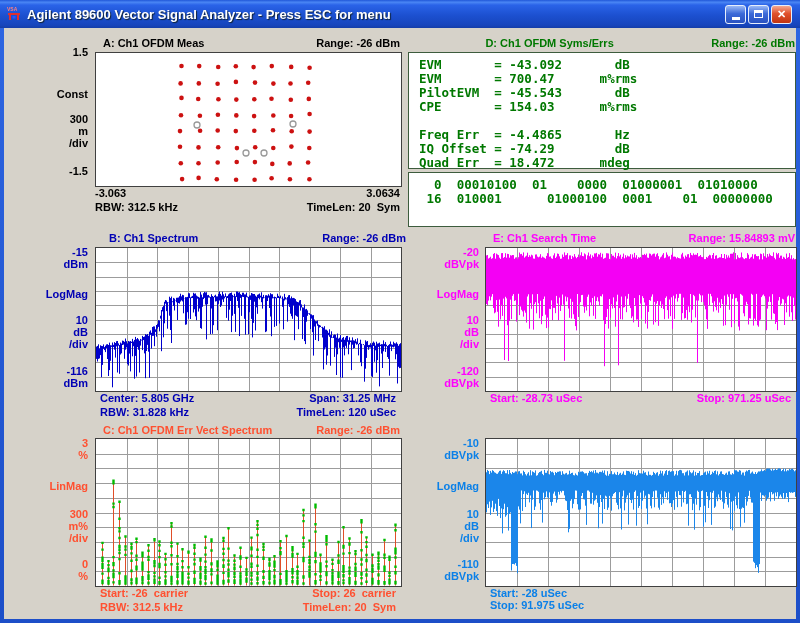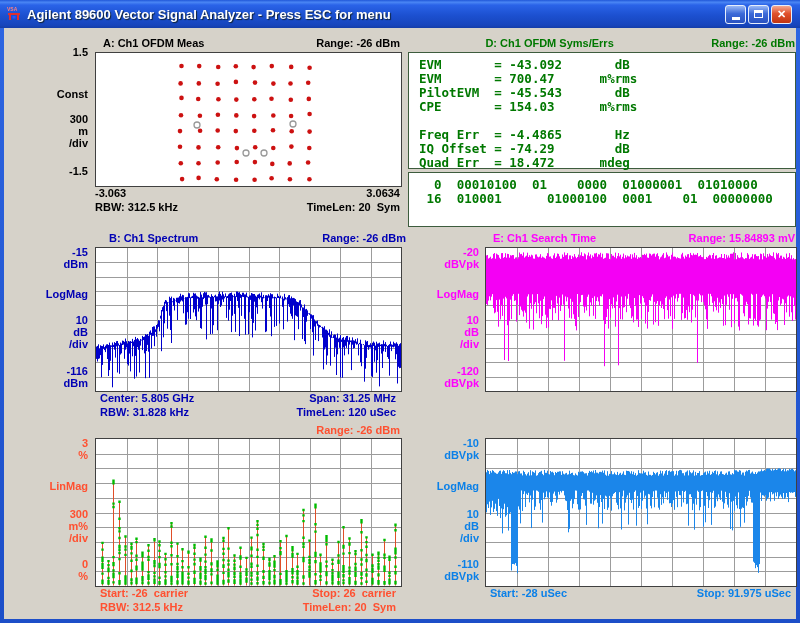--- a/index.html
+++ b/index.html
@@ -210,24 +210,29 @@
     <span class="yl" style="left:419px;top:288px">LogMag</span>
     <span class="yl" style="left:419px;top:314px">10</span>
     <span class="yl" style="left:419px;top:326px">dB</span>
     <span class="yl" style="left:419px;top:338px">/div</span>
     <span class="yl" style="left:419px;top:365px">-120</span>
     <span class="yl" style="left:419px;top:377px">dBVpk</span>
     <svg class="plot" width="310" height="143" style="left:485px;top:247px;">
         <path d="M31.5 0V143M62.5 0V143M93.5 0V143M124.5 0V143M155.5 0V143M186.5 0V143M217.5 0V143M248.5 0V143M279.5 0V143M0 14.5H310M0 29.5H310M0 43.5H310M0 57.5H310M0 72.5H310M0 86.5H310M0 100.5H310M0 114.5H310M0 129.5H310" stroke="#9c9c9c" stroke-width="1" fill="none" shape-rendering="crispEdges"></path>
         <path d="M0.5 7.4V56.0M1.5 7.0V57.1M2.5 10.5V52.6M3.5 9.8V48.3M4.5 8.7V52.4M5.5 10.8V48.7M6.5 10.2V46.1M7.5 5.9V60.0M8.5 5.0V65.3M9.5 10.7V64.4M10.5 5.6V52.1M11.5 6.5V63.8M12.5 7.1V78.7M13.5 9.7V51.6M14.5 10.9V71.5M15.5 5.2V56.9M16.5 5.0V67.9M17.5 9.9V50.6M18.5 9.0V112.0M19.5 5.2V48.8M20.5 9.7V50.4M21.5 5.8V77.2M22.5 6.1V113.0M23.5 9.7V72.9M24.5 7.2V51.7M25.5 7.6V71.1M26.5 7.0V47.8M27.5 7.1V46.1M28.5 10.8V53.0M29.5 9.5V52.3M30.5 9.3V73.6M31.5 11.0V56.6M32.5 9.2V45.8M33.5 4.5V67.1M34.5 6.2V58.5M35.5 5.9V61.8M36.5 7.6V63.4M37.5 4.4V68.6M38.5 9.6V62.5M39.5 8.5V64.7M40.5 7.6V74.6M41.5 4.7V48.5M42.5 9.0V46.3M43.5 7.2V80.7M44.5 8.7V55.2M45.5 6.7V60.8M46.5 7.4V46.3M47.5 10.5V81.6M48.5 10.7V56.1M49.5 6.5V54.2M50.5 6.4V65.3M51.5 8.6V46.0M52.5 9.3V55.3M53.5 8.6V70.3M54.5 6.2V52.8M55.5 9.8V76.2M56.5 8.5V68.1M57.5 9.3V51.0M58.5 9.8V48.5M59.5 10.7V66.7M60.5 7.9V80.1M61.5 5.1V69.6M62.5 5.6V79.4M63.5 8.7V60.8M64.5 8.4V61.1M65.5 10.3V52.4M66.5 10.8V72.1M67.5 7.4V59.8M68.5 5.3V59.9M69.5 10.0V65.2M70.5 8.6V47.9M71.5 5.5V55.5M72.5 5.9V72.3M73.5 8.3V49.6M74.5 10.8V63.0M75.5 10.6V57.1M76.5 6.5V46.5M77.5 8.9V56.6M78.5 4.4V112.8M79.5 7.3V48.5M80.5 6.9V53.4M81.5 5.1V49.3M82.5 11.3V60.5M83.5 7.4V69.8M84.5 7.4V50.8M85.5 11.0V70.6M86.5 7.9V53.8M87.5 9.3V66.3M88.5 6.1V70.9M89.5 8.6V78.1M90.5 10.2V82.4M91.5 9.0V46.0M92.5 6.6V69.0M93.5 9.2V55.8M94.5 7.3V54.1M95.5 4.3V47.1M96.5 8.0V46.9M97.5 8.3V58.5M98.5 5.4V64.8M99.5 6.4V58.7M100.5 11.4V62.5M101.5 7.4V48.8M102.5 4.5V46.6M103.5 8.2V68.3M104.5 6.4V54.4M105.5 10.3V57.7M106.5 7.4V50.0M107.5 8.9V67.8M108.5 5.4V48.3M109.5 5.5V70.9M110.5 4.9V53.0M111.5 8.7V49.3M112.5 6.2V53.5M113.5 6.6V57.6M114.5 4.8V48.1M115.5 9.2V48.5M116.5 5.7V46.3M117.5 10.8V72.0M118.5 10.2V118.2M119.5 9.7V76.0M120.5 5.2V69.1M121.5 5.3V60.9M122.5 5.5V80.6M123.5 10.9V51.1M124.5 11.3V69.8M125.5 6.0V56.4M126.5 7.7V60.5M127.5 7.7V49.4M128.5 9.2V59.9M129.5 4.6V78.7M130.5 10.4V53.5M131.5 8.1V46.7M132.5 5.1V117.3M133.5 8.4V60.1M134.5 6.7V71.2M135.5 10.8V48.6M136.5 8.8V71.5M137.5 5.6V59.6M138.5 10.3V59.1M139.5 7.2V48.3M140.5 9.3V64.2M141.5 7.6V50.7M142.5 8.4V45.9M143.5 8.5V57.0M144.5 6.2V60.1M145.5 10.8V70.2M146.5 6.4V68.4M147.5 9.4V74.4M148.5 4.9V50.0M149.5 9.6V57.8M150.5 7.2V71.7M151.5 10.9V71.4M152.5 9.2V79.0M153.5 9.7V47.1M154.5 9.0V55.6M155.5 10.2V70.7M156.5 6.8V48.2M157.5 7.0V50.1M158.5 5.9V54.5M159.5 7.1V75.6M160.5 5.6V57.8M161.5 9.5V80.6M162.5 9.9V63.9M163.5 5.5V52.0M164.5 5.8V52.8M165.5 7.5V48.7M166.5 6.3V46.4M167.5 5.7V76.6M168.5 5.6V53.9M169.5 8.7V74.2M170.5 6.3V55.6M171.5 5.2V53.0M172.5 8.1V77.8M173.5 11.3V57.3M174.5 9.4V53.3M175.5 8.5V60.0M176.5 6.7V56.5M177.5 5.1V61.0M178.5 10.2V71.2M179.5 9.6V49.9M180.5 4.4V48.4M181.5 6.7V62.1M182.5 8.5V70.7M183.5 8.2V51.5M184.5 11.4V68.2M185.5 6.8V49.3M186.5 4.6V80.9M187.5 8.7V47.7M188.5 8.5V70.9M189.5 8.9V50.5M190.5 10.4V46.2M191.5 9.2V53.6M192.5 10.0V49.9M193.5 10.3V45.8M194.5 10.6V45.8M195.5 6.4V71.9M196.5 4.8V65.1M197.5 8.7V49.6M198.5 10.6V70.5M199.5 7.5V70.0M200.5 8.8V62.0M201.5 6.3V71.8M202.5 6.1V58.4M203.5 9.6V64.2M204.5 4.9V46.0M205.5 6.9V74.5M206.5 7.4V61.7M207.5 5.4V46.9M208.5 6.9V48.2M209.5 6.6V69.5M210.5 6.8V52.5M211.5 5.0V114.8M212.5 8.5V52.6M213.5 8.1V45.8M214.5 7.0V47.3M215.5 8.8V54.1M216.5 9.2V47.4M217.5 8.5V54.2M218.5 11.1V57.5M219.5 11.1V61.3M220.5 8.9V71.3M221.5 9.7V80.9M222.5 8.1V45.8M223.5 6.8V57.4M224.5 7.3V45.9M225.5 10.4V48.3M226.5 7.0V54.9M227.5 5.0V63.6M228.5 10.9V53.3M229.5 7.7V58.9M230.5 7.2V62.3M231.5 10.4V49.8M232.5 9.9V64.7M233.5 9.3V54.5M234.5 9.4V59.9M235.5 6.0V51.1M236.5 10.0V56.0M237.5 10.0V77.8M238.5 6.0V47.6M239.5 10.8V77.2M240.5 6.8V56.8M241.5 9.5V46.4M242.5 7.5V48.8M243.5 9.7V61.8M244.5 5.8V46.1M245.5 5.7V79.2M246.5 5.7V50.8M247.5 4.3V46.2M248.5 11.4V75.4M249.5 5.0V50.3M250.5 11.2V49.9M251.5 7.2V53.5M252.5 9.4V78.6M253.5 10.1V82.5M254.5 9.4V45.9M255.5 4.5V46.7M256.5 9.2V47.7M257.5 10.4V65.3M258.5 11.1V68.3M259.5 10.1V57.3M260.5 10.2V53.8M261.5 5.1V56.2M262.5 6.7V76.5M263.5 10.9V70.2M264.5 9.6V70.6M265.5 8.8V45.8M266.5 6.2V46.8M267.5 10.7V77.6M268.5 6.5V70.6M269.5 6.2V72.8M270.5 8.0V45.9M271.5 8.3V77.3M272.5 8.0V78.7M273.5 11.4V72.5M274.5 5.6V71.6M275.5 6.1V49.1M276.5 11.4V47.5M277.5 5.3V46.5M278.5 8.2V48.2M279.5 8.6V50.5M280.5 9.7V82.2M281.5 6.0V60.6M282.5 8.5V53.8M283.5 5.6V48.6M284.5 7.2V54.0M285.5 8.0V71.6M286.5 8.2V46.2M287.5 4.3V65.3M288.5 9.8V65.9M289.5 11.3V76.0M290.5 4.8V74.0M291.5 6.3V82.1M292.5 5.0V52.5M293.5 9.8V49.0M294.5 7.7V57.6M295.5 7.6V55.6M296.5 10.9V50.8M297.5 8.8V51.5M298.5 9.6V77.0M299.5 11.0V55.3M300.5 5.6V64.4M301.5 9.8V48.6M302.5 9.0V47.5M303.5 5.1V68.7M304.5 10.7V48.3M305.5 7.2V64.3M306.5 11.3V73.0M307.5 10.1V49.7M308.5 11.4V57.8M309.5 11.0V71.5" stroke="#f400f4" stroke-width="1" fill="none"></path>
       </svg>
+    <div class="xrow pad" style="left:485px;top:392px;width:310px;">
+      <span>Start: -28.73 uSec</span>
+      <span>Stop: 971.25 uSec</span>
+    </div>
   </div>
 
   <div class="panel" style="color: rgb(255, 80, 48);">
     <div class="phead" style="left:95px;top:423px;width:305px;">
+      <span class="ptitle">C: Ch1 OFDM Err Vect Spectrum</span>
       <span class="prange">Range: -26 dBm</span>
     </div>
     <span class="yl" style="left:28px;top:437px">3</span>
     <span class="yl" style="left:28px;top:449px">%</span>
     <span class="yl" style="left:28px;top:480px">LinMag</span>
     <span class="yl" style="left:28px;top:508px">300</span>
     <span class="yl" style="left:28px;top:520px">m%</span>
     <span class="yl" style="left:28px;top:532px">/div</span>
     <span class="yl" style="left:28px;top:558px">0</span>
     <span class="yl" style="left:28px;top:570px">%</span>
@@ -256,19 +261,19 @@
     <span class="yl" style="left:419px;top:480px">LogMag</span>
     <span class="yl" style="left:419px;top:508px">10</span>
     <span class="yl" style="left:419px;top:520px">dB</span>
     <span class="yl" style="left:419px;top:532px">/div</span>
     <span class="yl" style="left:419px;top:558px">-110</span>
     <span class="yl" style="left:419px;top:570px">dBVpk</span>
     <svg class="plot" width="310" height="147" style="left:485px;top:438px;">
         <path d="M31.5 0V147M62.5 0V147M93.5 0V147M124.5 0V147M155.5 0V147M186.5 0V147M217.5 0V147M248.5 0V147M279.5 0V147M0 15.5H310M0 29.5H310M0 44.5H310M0 59.5H310M0 74.5H310M0 88.5H310M0 103.5H310M0 118.5H310M0 132.5H310" stroke="#9c9c9c" stroke-width="1" fill="none" shape-rendering="crispEdges"></path>
         <path d="M0.5 33.3V73.3M1.5 30.9V65.3M2.5 32.0V69.0M3.5 35.1V62.6M4.5 31.9V75.9M5.5 33.6V68.4M6.5 31.2V61.8M7.5 31.9V73.0M8.5 33.3V69.8M9.5 33.8V64.7M10.5 34.7V72.1M11.5 34.8V76.9M12.5 33.4V59.7M13.5 31.9V67.0M14.5 31.6V79.1M15.5 34.9V69.4M16.5 32.6V94.4M17.5 31.2V70.2M18.5 32.1V64.7M19.5 34.2V77.8M20.5 34.3V76.3M21.5 31.1V68.1M22.5 35.2V91.6M23.5 31.0V74.9M24.5 33.9V73.4M25.5 35.2V131.5M26.5 33.0V125.0M27.5 33.9V124.9M28.5 33.5V125.5M29.5 32.4V124.1M30.5 32.5V126.9M31.5 35.1V134.2M32.5 32.4V67.4M33.5 32.1V70.6M34.5 34.5V84.4M35.5 34.4V51.5M36.5 36.4V72.0M37.5 31.7V55.1M38.5 33.0V52.3M39.5 35.2V68.0M40.5 36.5V54.7M41.5 34.6V56.0M42.5 33.2V53.8M43.5 36.5V63.4M44.5 31.2V56.5M45.5 36.3V89.1M46.5 32.4V60.7M47.5 33.1V51.5M48.5 33.8V71.0M49.5 31.4V67.6M50.5 36.7V51.5M51.5 36.2V51.8M52.5 34.2V52.8M53.5 33.0V64.3M54.5 32.6V70.8M55.5 31.8V61.0M56.5 34.9V83.6M57.5 36.2V53.7M58.5 30.9V60.3M59.5 33.8V58.1M60.5 33.8V52.4M61.5 31.7V58.4M62.5 35.0V59.4M63.5 35.4V53.4M64.5 32.0V63.0M65.5 33.2V66.7M66.5 32.7V62.9M67.5 33.8V54.6M68.5 36.2V52.6M69.5 33.0V56.7M70.5 34.0V63.7M71.5 32.8V60.6M72.5 32.8V52.9M73.5 32.3V55.6M74.5 32.4V52.1M75.5 35.9V53.5M76.5 32.2V51.8M77.5 34.7V51.9M78.5 35.4V56.4M79.5 34.4V61.5M80.5 33.9V62.1M81.5 35.7V71.0M82.5 35.3V93.3M83.5 31.7V89.8M84.5 34.9V61.8M85.5 34.0V60.2M86.5 33.7V69.3M87.5 36.1V64.8M88.5 36.4V60.1M89.5 34.4V51.5M90.5 35.8V51.7M91.5 36.5V65.2M92.5 32.8V70.6M93.5 33.6V70.7M94.5 32.7V70.4M95.5 32.6V56.9M96.5 32.3V54.0M97.5 33.2V60.2M98.5 34.5V60.5M99.5 34.3V66.7M100.5 34.2V85.9M101.5 36.5V51.5M102.5 33.9V51.5M103.5 31.9V52.7M104.5 33.0V64.6M105.5 32.2V64.7M106.5 33.3V53.8M107.5 31.5V65.7M108.5 34.3V61.7M109.5 31.0V60.5M110.5 33.6V56.4M111.5 33.7V63.8M112.5 34.5V89.3M113.5 32.9V68.0M114.5 32.8V56.1M115.5 33.2V63.0M116.5 31.6V84.6M117.5 33.8V60.0M118.5 31.4V70.0M119.5 35.7V56.7M120.5 36.7V57.6M121.5 32.2V70.9M122.5 36.7V68.6M123.5 34.9V56.9M124.5 34.9V59.5M125.5 32.1V71.7M126.5 35.3V57.3M127.5 35.2V54.9M128.5 33.5V54.0M129.5 35.3V53.0M130.5 35.9V63.7M131.5 32.9V66.0M132.5 36.1V70.3M133.5 34.7V53.2M134.5 33.8V69.4M135.5 35.9V90.5M136.5 34.6V57.4M137.5 32.4V51.6M138.5 35.8V71.4M139.5 36.1V63.7M140.5 31.7V58.5M141.5 32.0V56.3M142.5 32.0V85.6M143.5 32.6V53.8M144.5 34.5V61.0M145.5 32.2V64.0M146.5 35.2V60.6M147.5 32.7V70.6M148.5 35.9V52.9M149.5 34.1V51.5M150.5 36.7V86.7M151.5 35.8V57.0M152.5 31.2V68.9M153.5 34.1V67.0M154.5 34.4V53.6M155.5 34.3V70.0M156.5 34.6V61.7M157.5 31.7V51.7M158.5 33.7V58.7M159.5 33.2V56.6M160.5 35.9V69.5M161.5 36.6V85.3M162.5 32.5V54.9M163.5 35.8V55.4M164.5 35.8V66.8M165.5 36.7V69.4M166.5 36.0V58.0M167.5 32.8V52.3M168.5 34.0V68.3M169.5 35.4V51.5M170.5 33.8V51.6M171.5 33.2V58.7M172.5 36.7V68.7M173.5 35.1V70.7M174.5 31.6V55.2M175.5 34.4V65.9M176.5 32.1V58.3M177.5 36.6V64.3M178.5 34.6V52.3M179.5 32.1V58.1M180.5 31.1V53.9M181.5 35.9V60.9M182.5 32.1V52.7M183.5 31.5V64.3M184.5 32.9V64.0M185.5 32.3V68.0M186.5 31.9V64.6M187.5 32.2V61.1M188.5 36.7V70.8M189.5 35.3V52.5M190.5 31.8V57.9M191.5 36.3V68.2M192.5 32.1V52.1M193.5 31.1V56.0M194.5 30.9V56.3M195.5 31.4V67.7M196.5 34.2V51.9M197.5 34.2V63.5M198.5 36.5V52.9M199.5 33.3V51.8M200.5 32.6V65.2M201.5 31.5V64.7M202.5 36.4V86.7M203.5 31.3V55.4M204.5 33.2V55.2M205.5 34.3V58.0M206.5 33.5V71.1M207.5 31.4V64.7M208.5 36.7V90.7M209.5 32.9V59.3M210.5 36.2V65.7M211.5 34.0V51.7M212.5 34.0V52.9M213.5 32.1V71.3M214.5 36.7V68.1M215.5 36.1V52.1M216.5 36.0V51.5M217.5 34.2V87.6M218.5 33.4V66.8M219.5 32.6V83.3M220.5 35.8V53.0M221.5 32.3V57.2M222.5 34.4V69.0M223.5 31.8V61.2M224.5 35.9V53.2M225.5 35.1V85.9M226.5 32.7V53.8M227.5 33.9V51.8M228.5 32.0V68.9M229.5 31.4V67.6M230.5 35.3V58.5M231.5 32.3V62.2M232.5 36.4V55.4M233.5 34.9V58.5M234.5 32.6V61.0M235.5 32.3V51.7M236.5 35.0V62.7M237.5 35.3V69.8M238.5 36.0V64.3M239.5 34.6V52.8M240.5 33.7V58.0M241.5 35.8V65.7M242.5 32.5V68.6M243.5 32.3V54.2M244.5 35.3V90.0M245.5 35.7V62.7M246.5 34.1V91.4M247.5 35.2V61.8M248.5 31.1V71.7M249.5 31.3V57.6M250.5 31.3V66.2M251.5 32.5V69.4M252.5 32.8V53.4M253.5 31.1V70.1M254.5 31.7V87.8M255.5 35.6V69.7M256.5 33.6V68.4M257.5 33.5V69.0M258.5 36.6V83.7M259.5 32.8V58.0M260.5 31.5V66.6M261.5 32.3V62.5M262.5 31.0V56.9M263.5 30.9V51.8M264.5 34.6V58.5M265.5 33.5V63.5M266.5 32.5V63.7M267.5 34.5V122.7M268.5 35.0V123.9M269.5 33.1V129.2M270.5 35.0V126.1M271.5 33.6V128.1M272.5 32.4V133.9M273.5 32.5V125.1M274.5 32.2V53.6M275.5 30.4V62.0M276.5 32.2V56.2M277.5 31.8V56.5M278.5 30.9V57.6M279.5 31.9V56.0M280.5 29.9V61.7M281.5 29.5V59.7M282.5 29.6V58.6M283.5 29.5V53.3M284.5 30.5V62.4M285.5 31.7V53.0M286.5 29.9V55.4M287.5 31.4V54.5M288.5 30.8V61.8M289.5 29.8V53.5M290.5 31.0V57.4M291.5 30.4V53.2M292.5 29.4V59.9M293.5 29.4V57.4M294.5 30.0V55.6M295.5 32.1V57.7M296.5 31.0V59.8M297.5 29.7V54.0M298.5 32.3V60.0M299.5 29.8V58.7M300.5 32.3V54.0M301.5 31.2V58.0M302.5 31.5V63.1M303.5 29.9V53.0M304.5 30.7V53.8M305.5 29.9V53.3M306.5 29.7V53.9M307.5 30.8V53.4M308.5 32.3V53.0M309.5 31.3V57.9" stroke="#1b86ea" stroke-width="1" fill="none"></path>
       </svg>
-    <div class="xrow pad" style="left:485px;top:587px;width:310px;">
+    <div class="xrow pad" style="left:485px;top:587px;width:310px;flex-direction:column;">
       <span>Start: -28 uSec</span>
       <span>Stop: 91.975 uSec</span>
     </div>
   </div>
 
 </div>
 
 </body></html>

